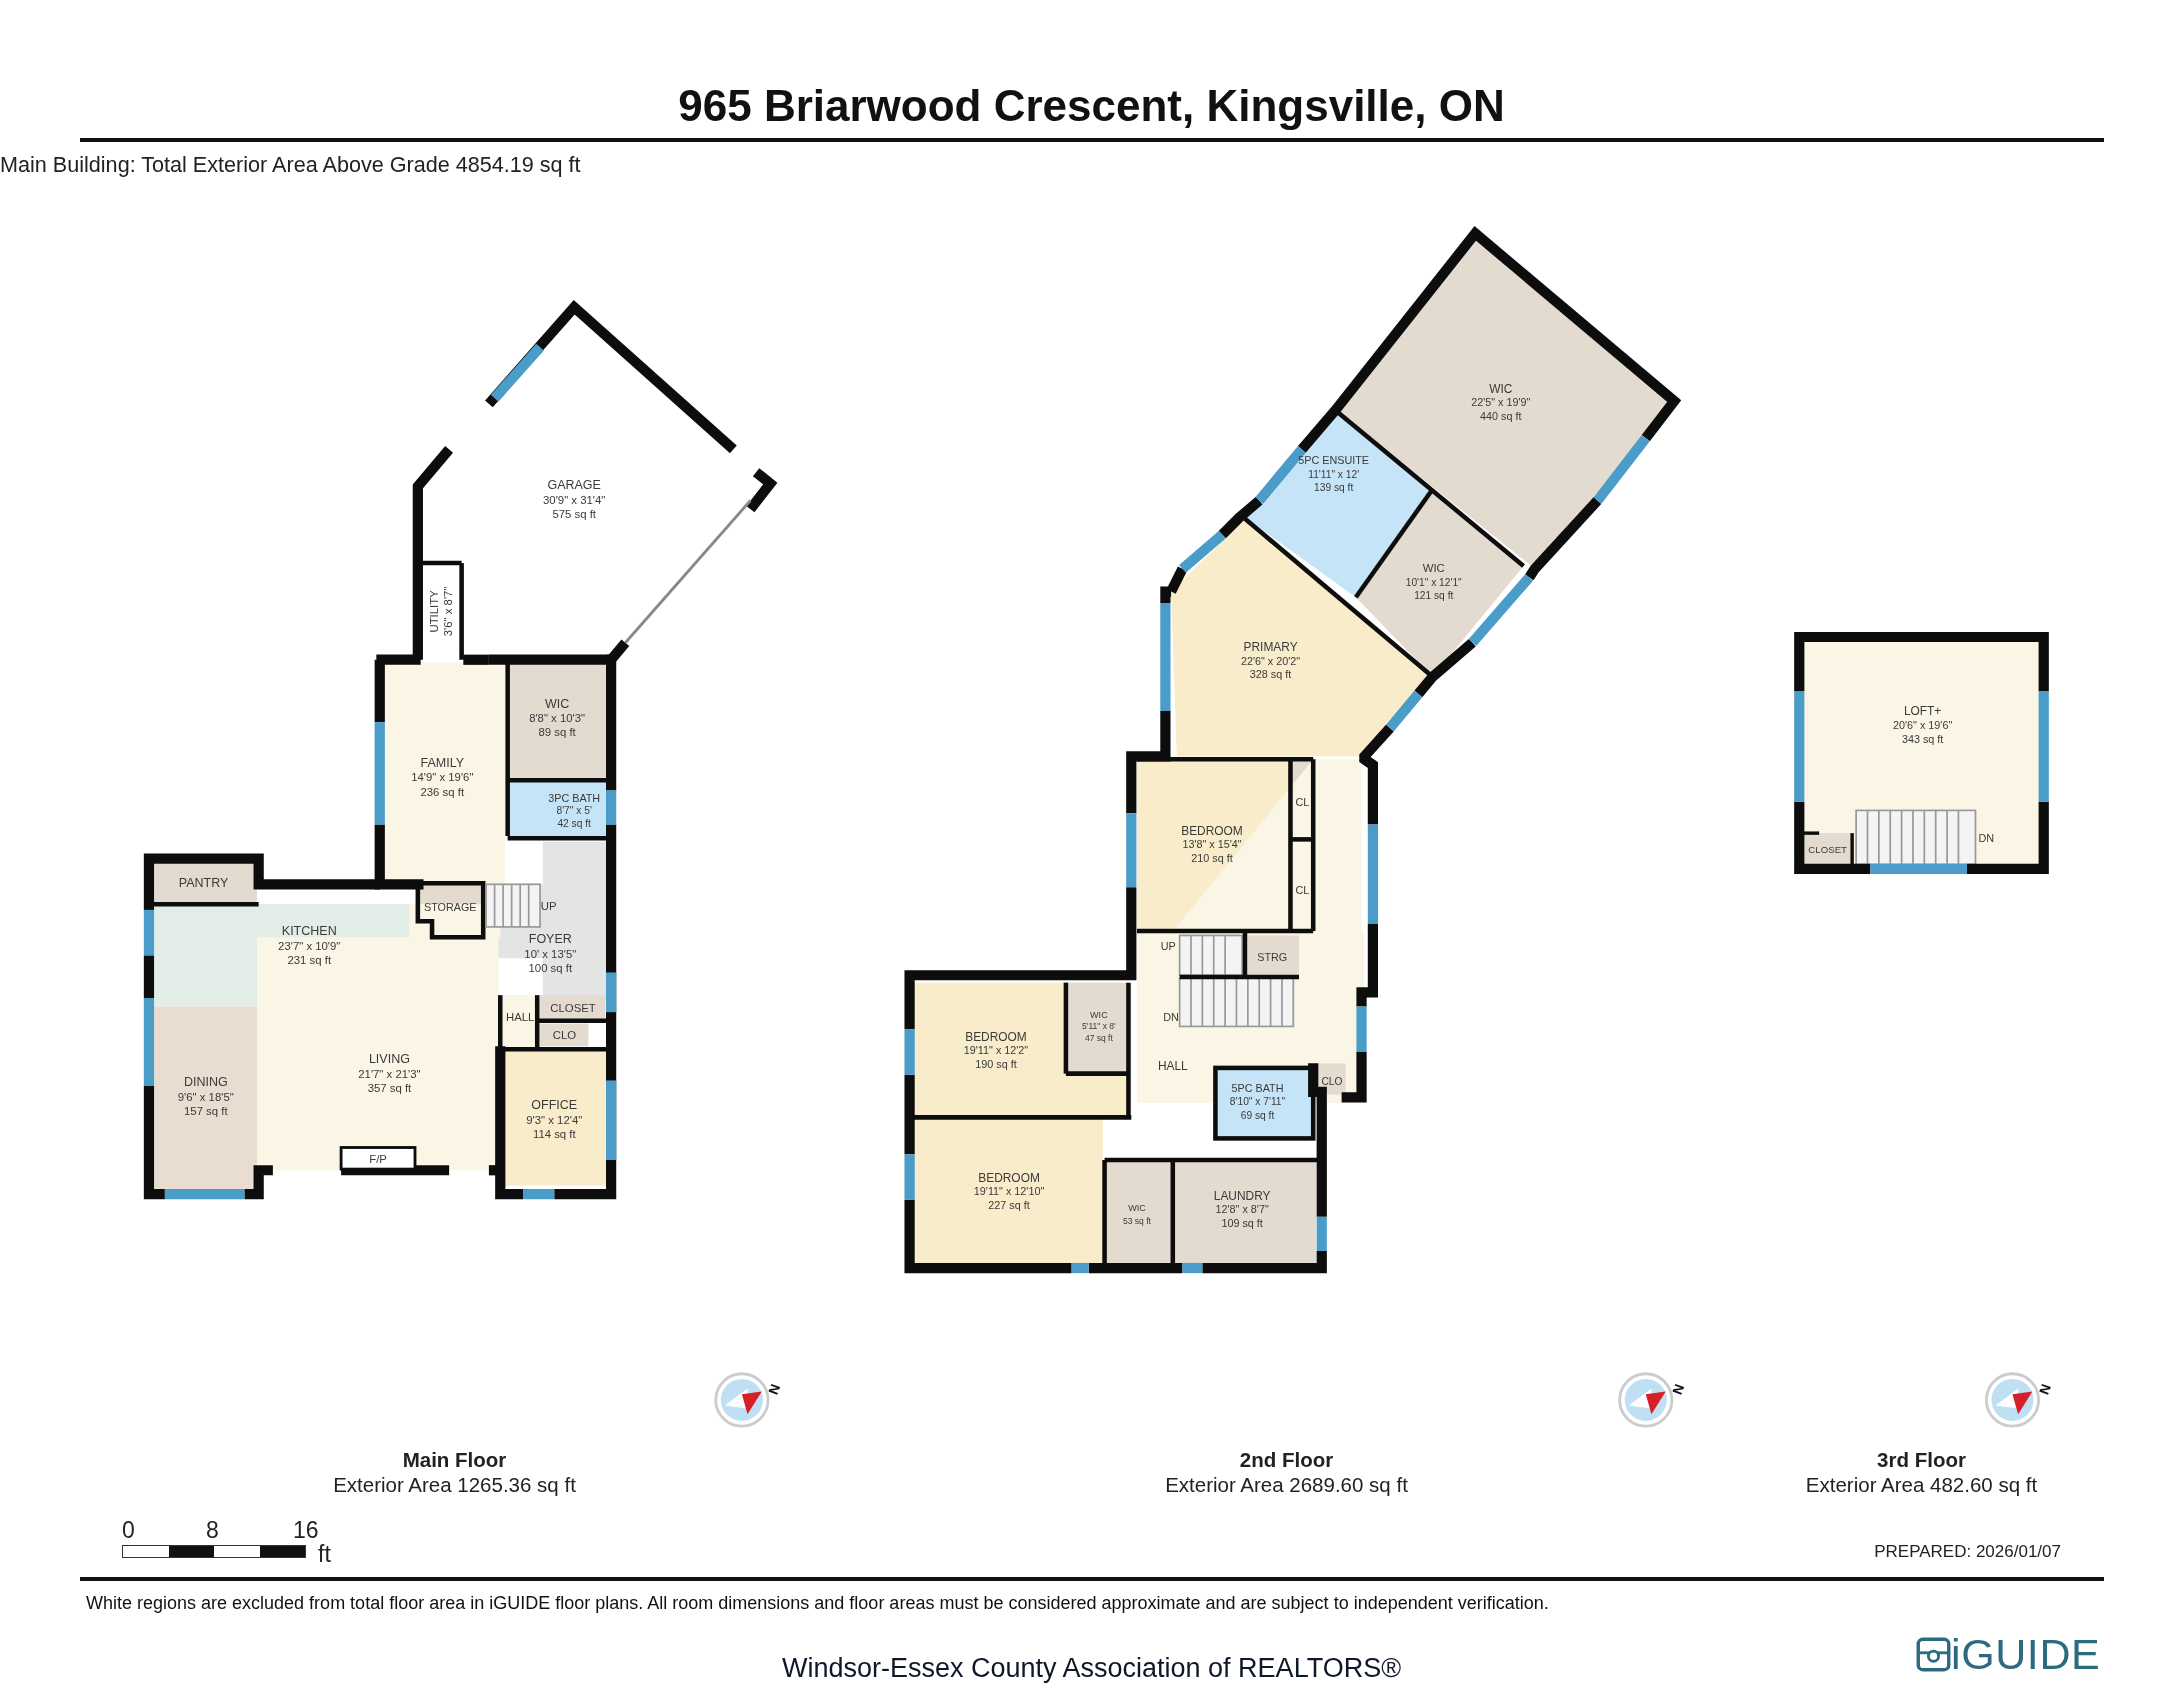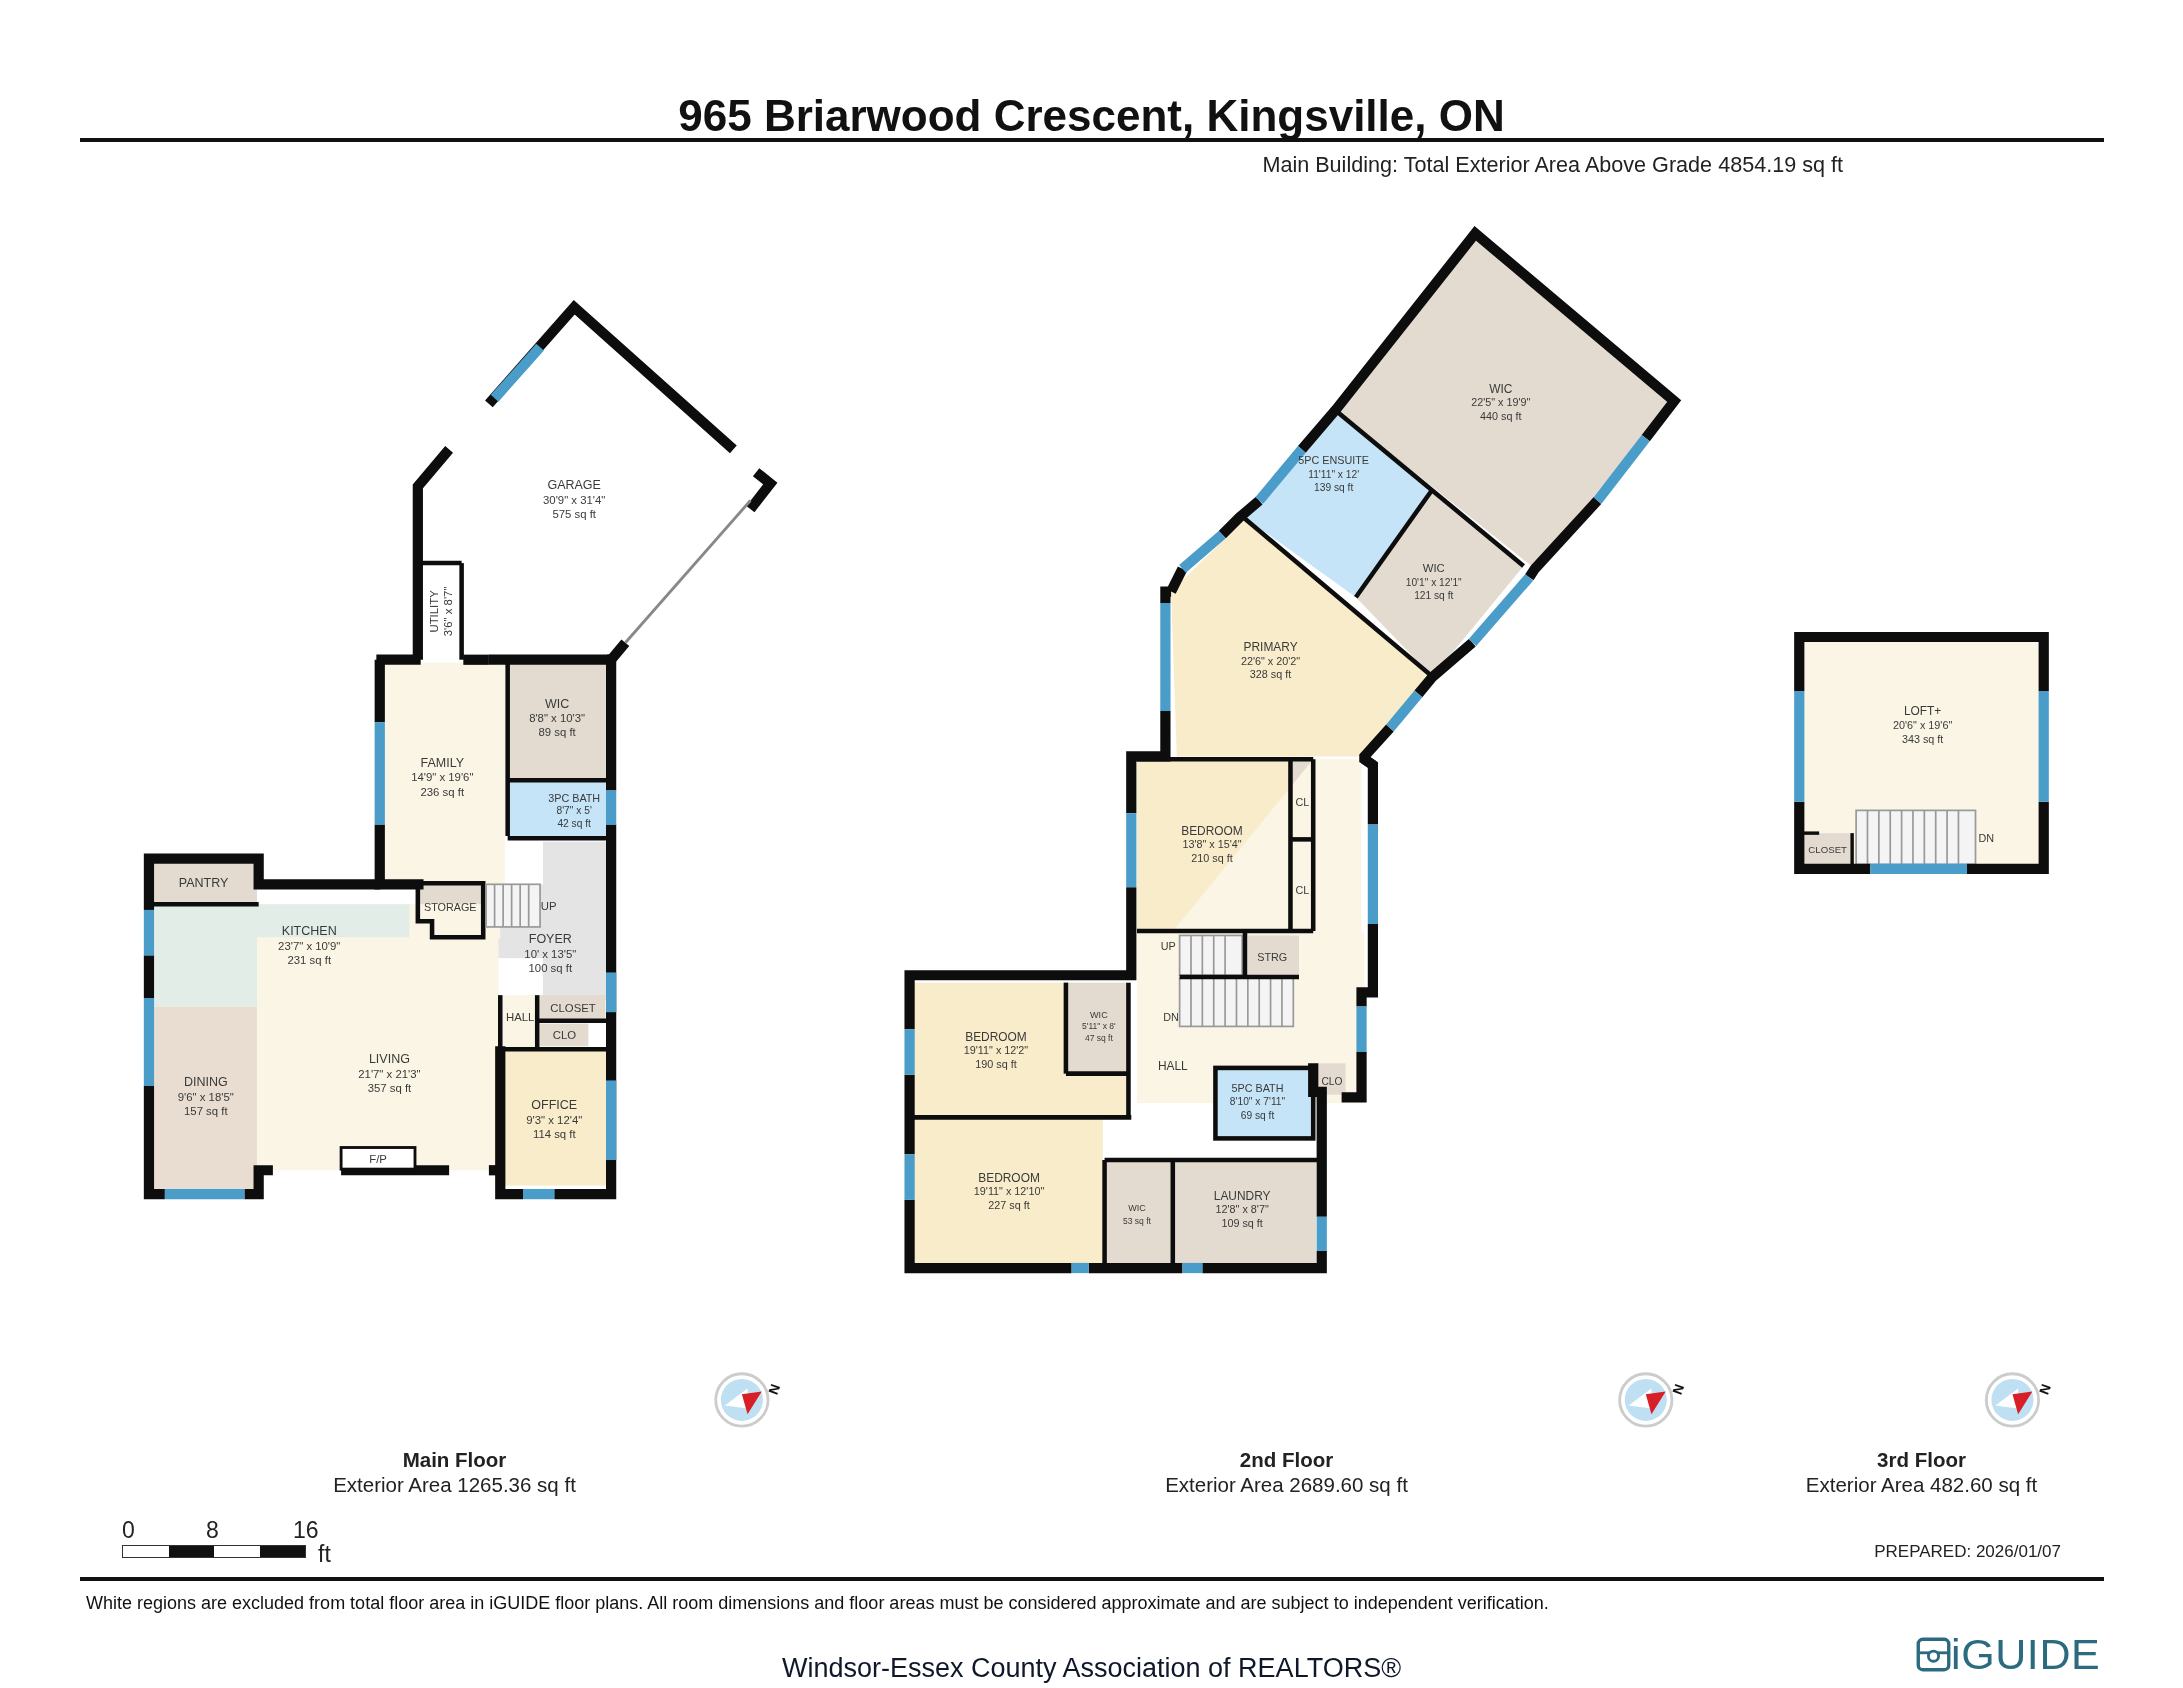--- a/index.html
+++ b/index.html
@@ -1,20 +1,20 @@
 <!DOCTYPE html>
 <html style="font-size:9px"><head>
 <meta charset="utf-8">
 <style>
   html, body { margin: 0; padding: 0; background: #ffffff; }
   body { width: 2183px; height: 1689px; position: relative; overflow: hidden; font-family: "Liberation Sans", "DejaVu Sans", sans-serif; color: #222; }
   .page { position: absolute; left: 0; top: 0; width: 2183px; height: 1689px; }
-  .title { position: absolute; left: 0; width: 2183px; top: 91px; text-align: center; font-size: 44px; font-weight: bold; color: #111; letter-spacing: 0px; }
+  .title { position: absolute; left: 0; width: 2183px; top: 81px; text-align: center; font-size: 44px; font-weight: bold; color: #111; letter-spacing: 0px; }
   .rule { position: absolute; left: 80px; width: 2024px; height: 4px; background: #111; }
-  .subtitle { position: absolute; left: 0; width: 1843px; top: 152px; text-align: right; font-size: 21.6px; color: #222; }
+  .subtitle { position: absolute; left: 0; width: 1843px; top: 152px; text-align: left; font-size: 21.6px; color: #222; }
   svg.plan { position: absolute; left: 0; top: 0; width: 2183px; height: 1689px; }
   .floor-label { position: absolute; text-align: center; width: 455px; font-size: 20.5px; line-height: 25px; }
   .floor-label .fname { font-weight: bold; }
   .scale { position: absolute; left: 122px; top: 1517px; }
   .scale .nums { position: relative; height: 28.4px; font-size: 23px; }
   .scale .nums span { position: absolute; top: 0; }
   .scale .bar { display: flex; border: 1.7px solid #333; width: 182px; height: 10.2px; }
   .scale .bar div { flex: 1; }
   .scale .ft { position: absolute; left: 196px; top: 24px; font-size: 23px; }
   .prepared { position: absolute; right: 122px; top: 1542px; font-size: 17px; }

